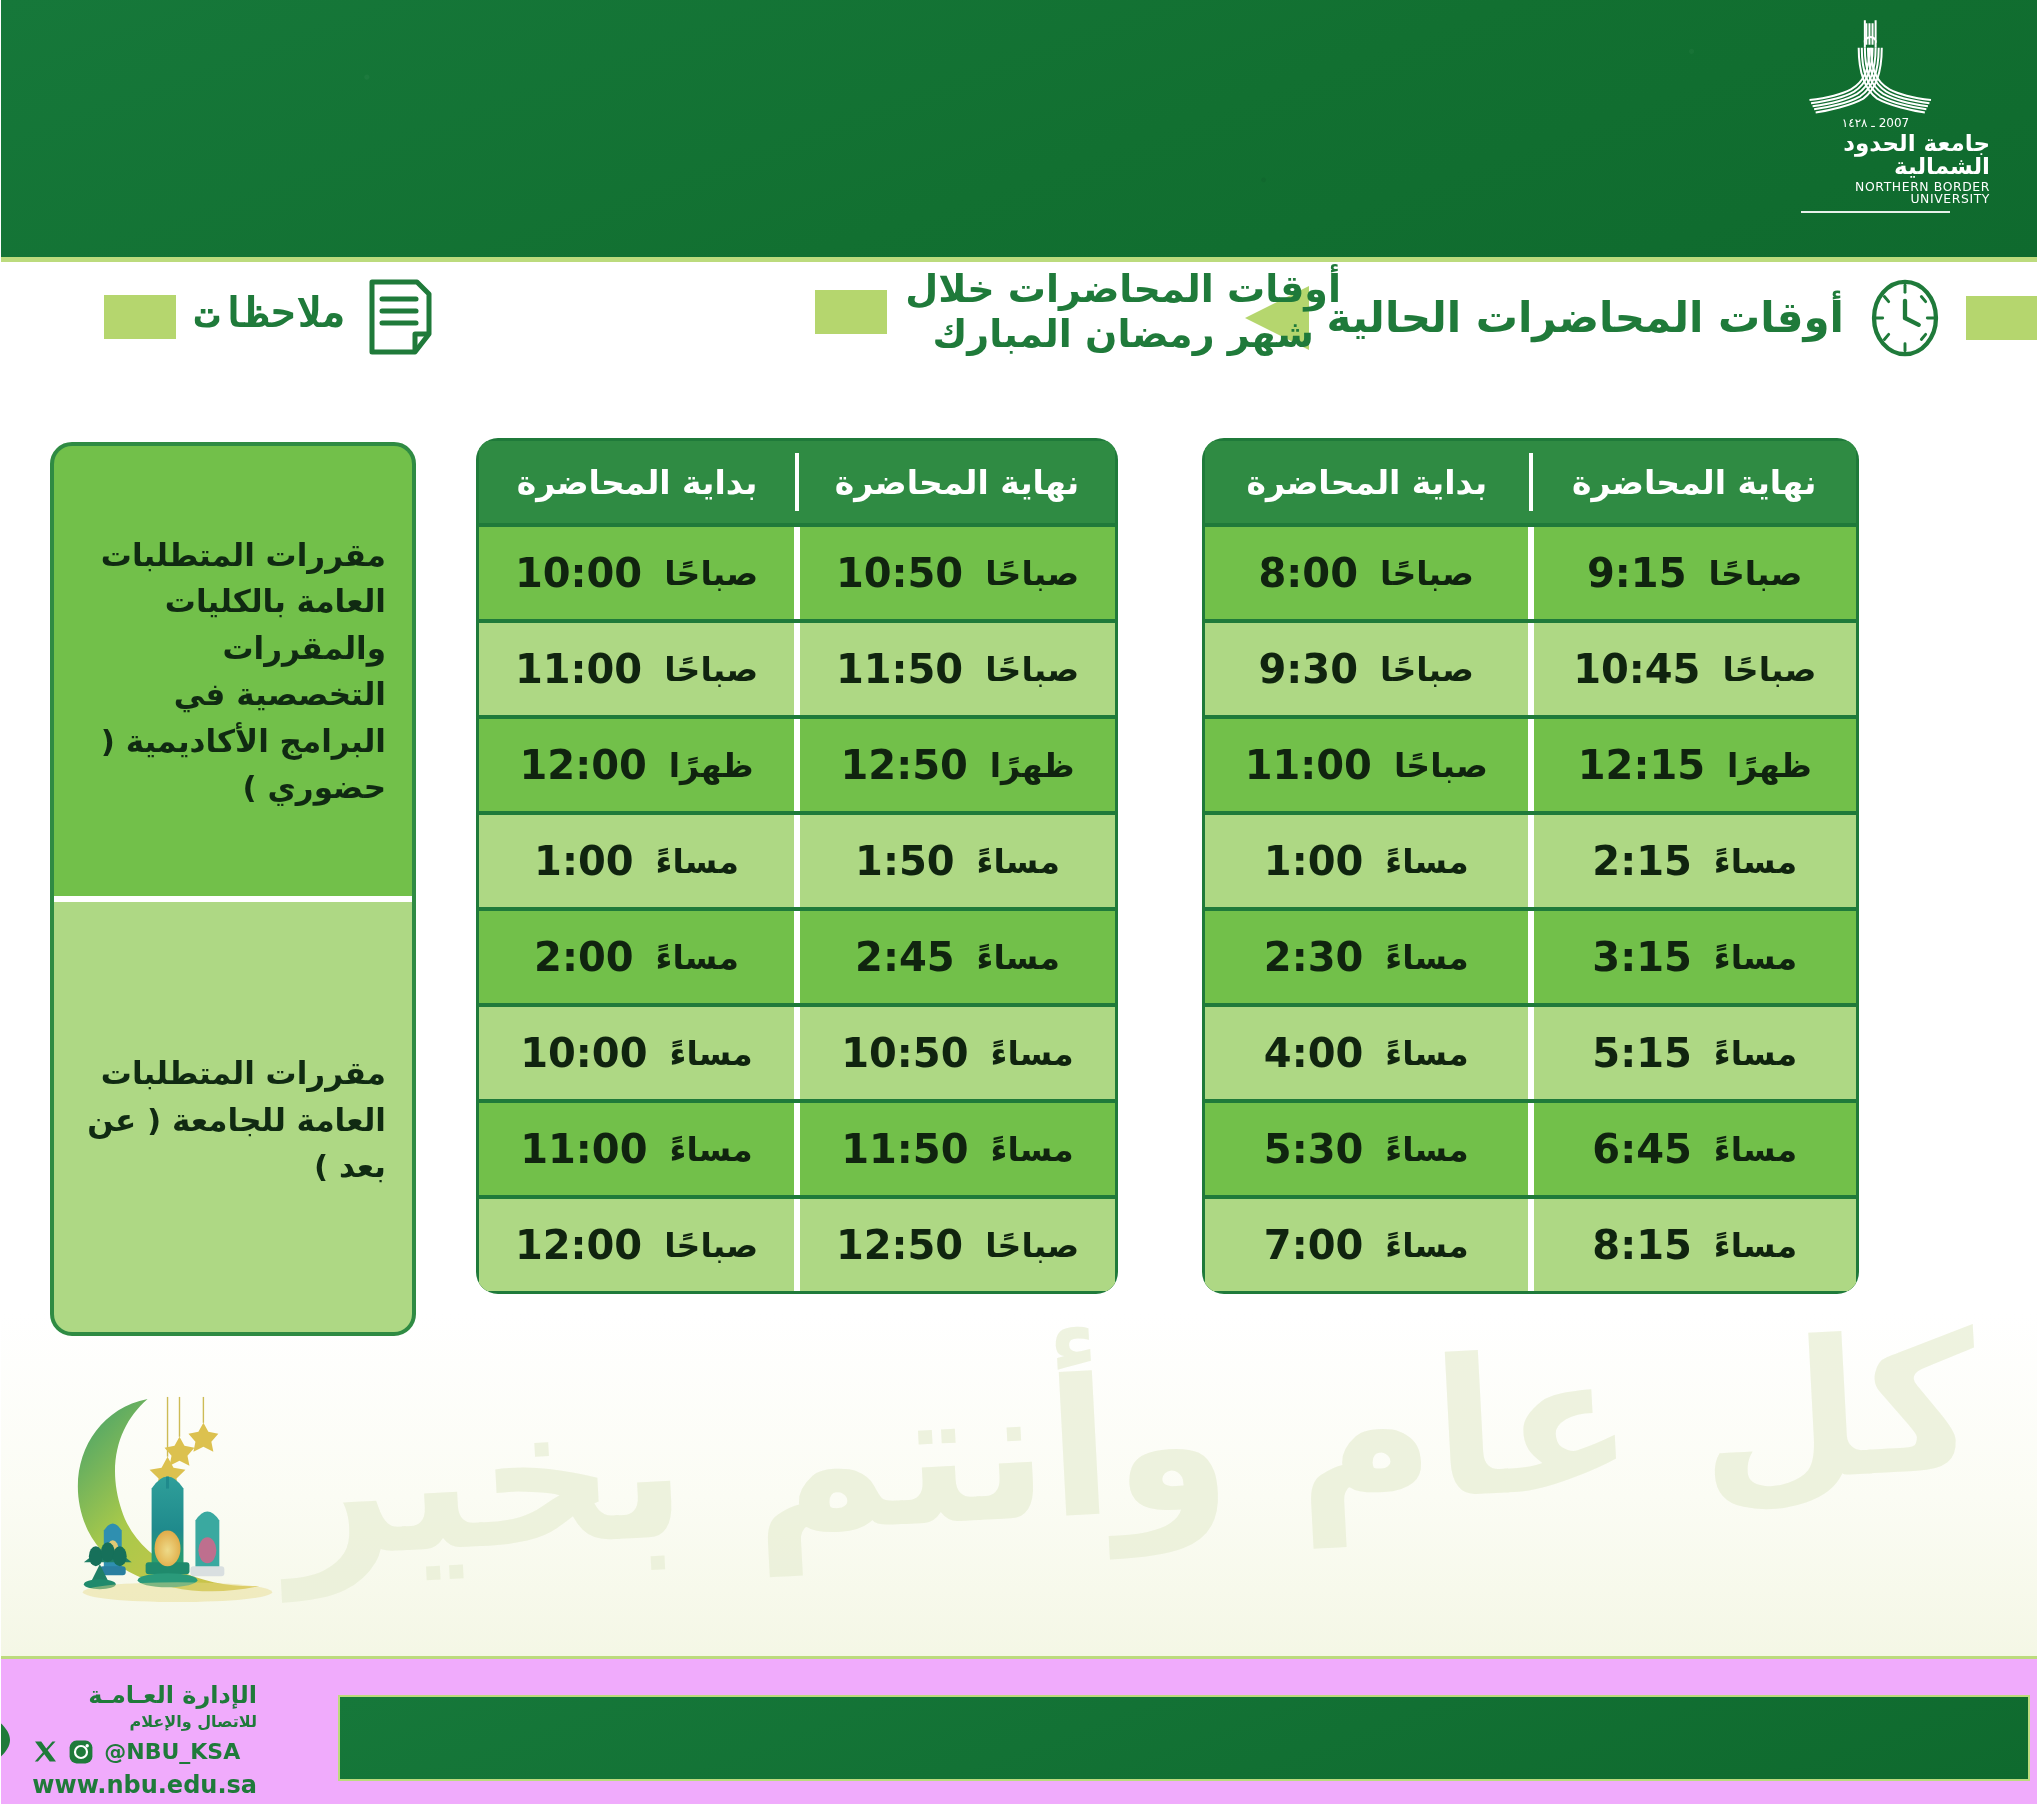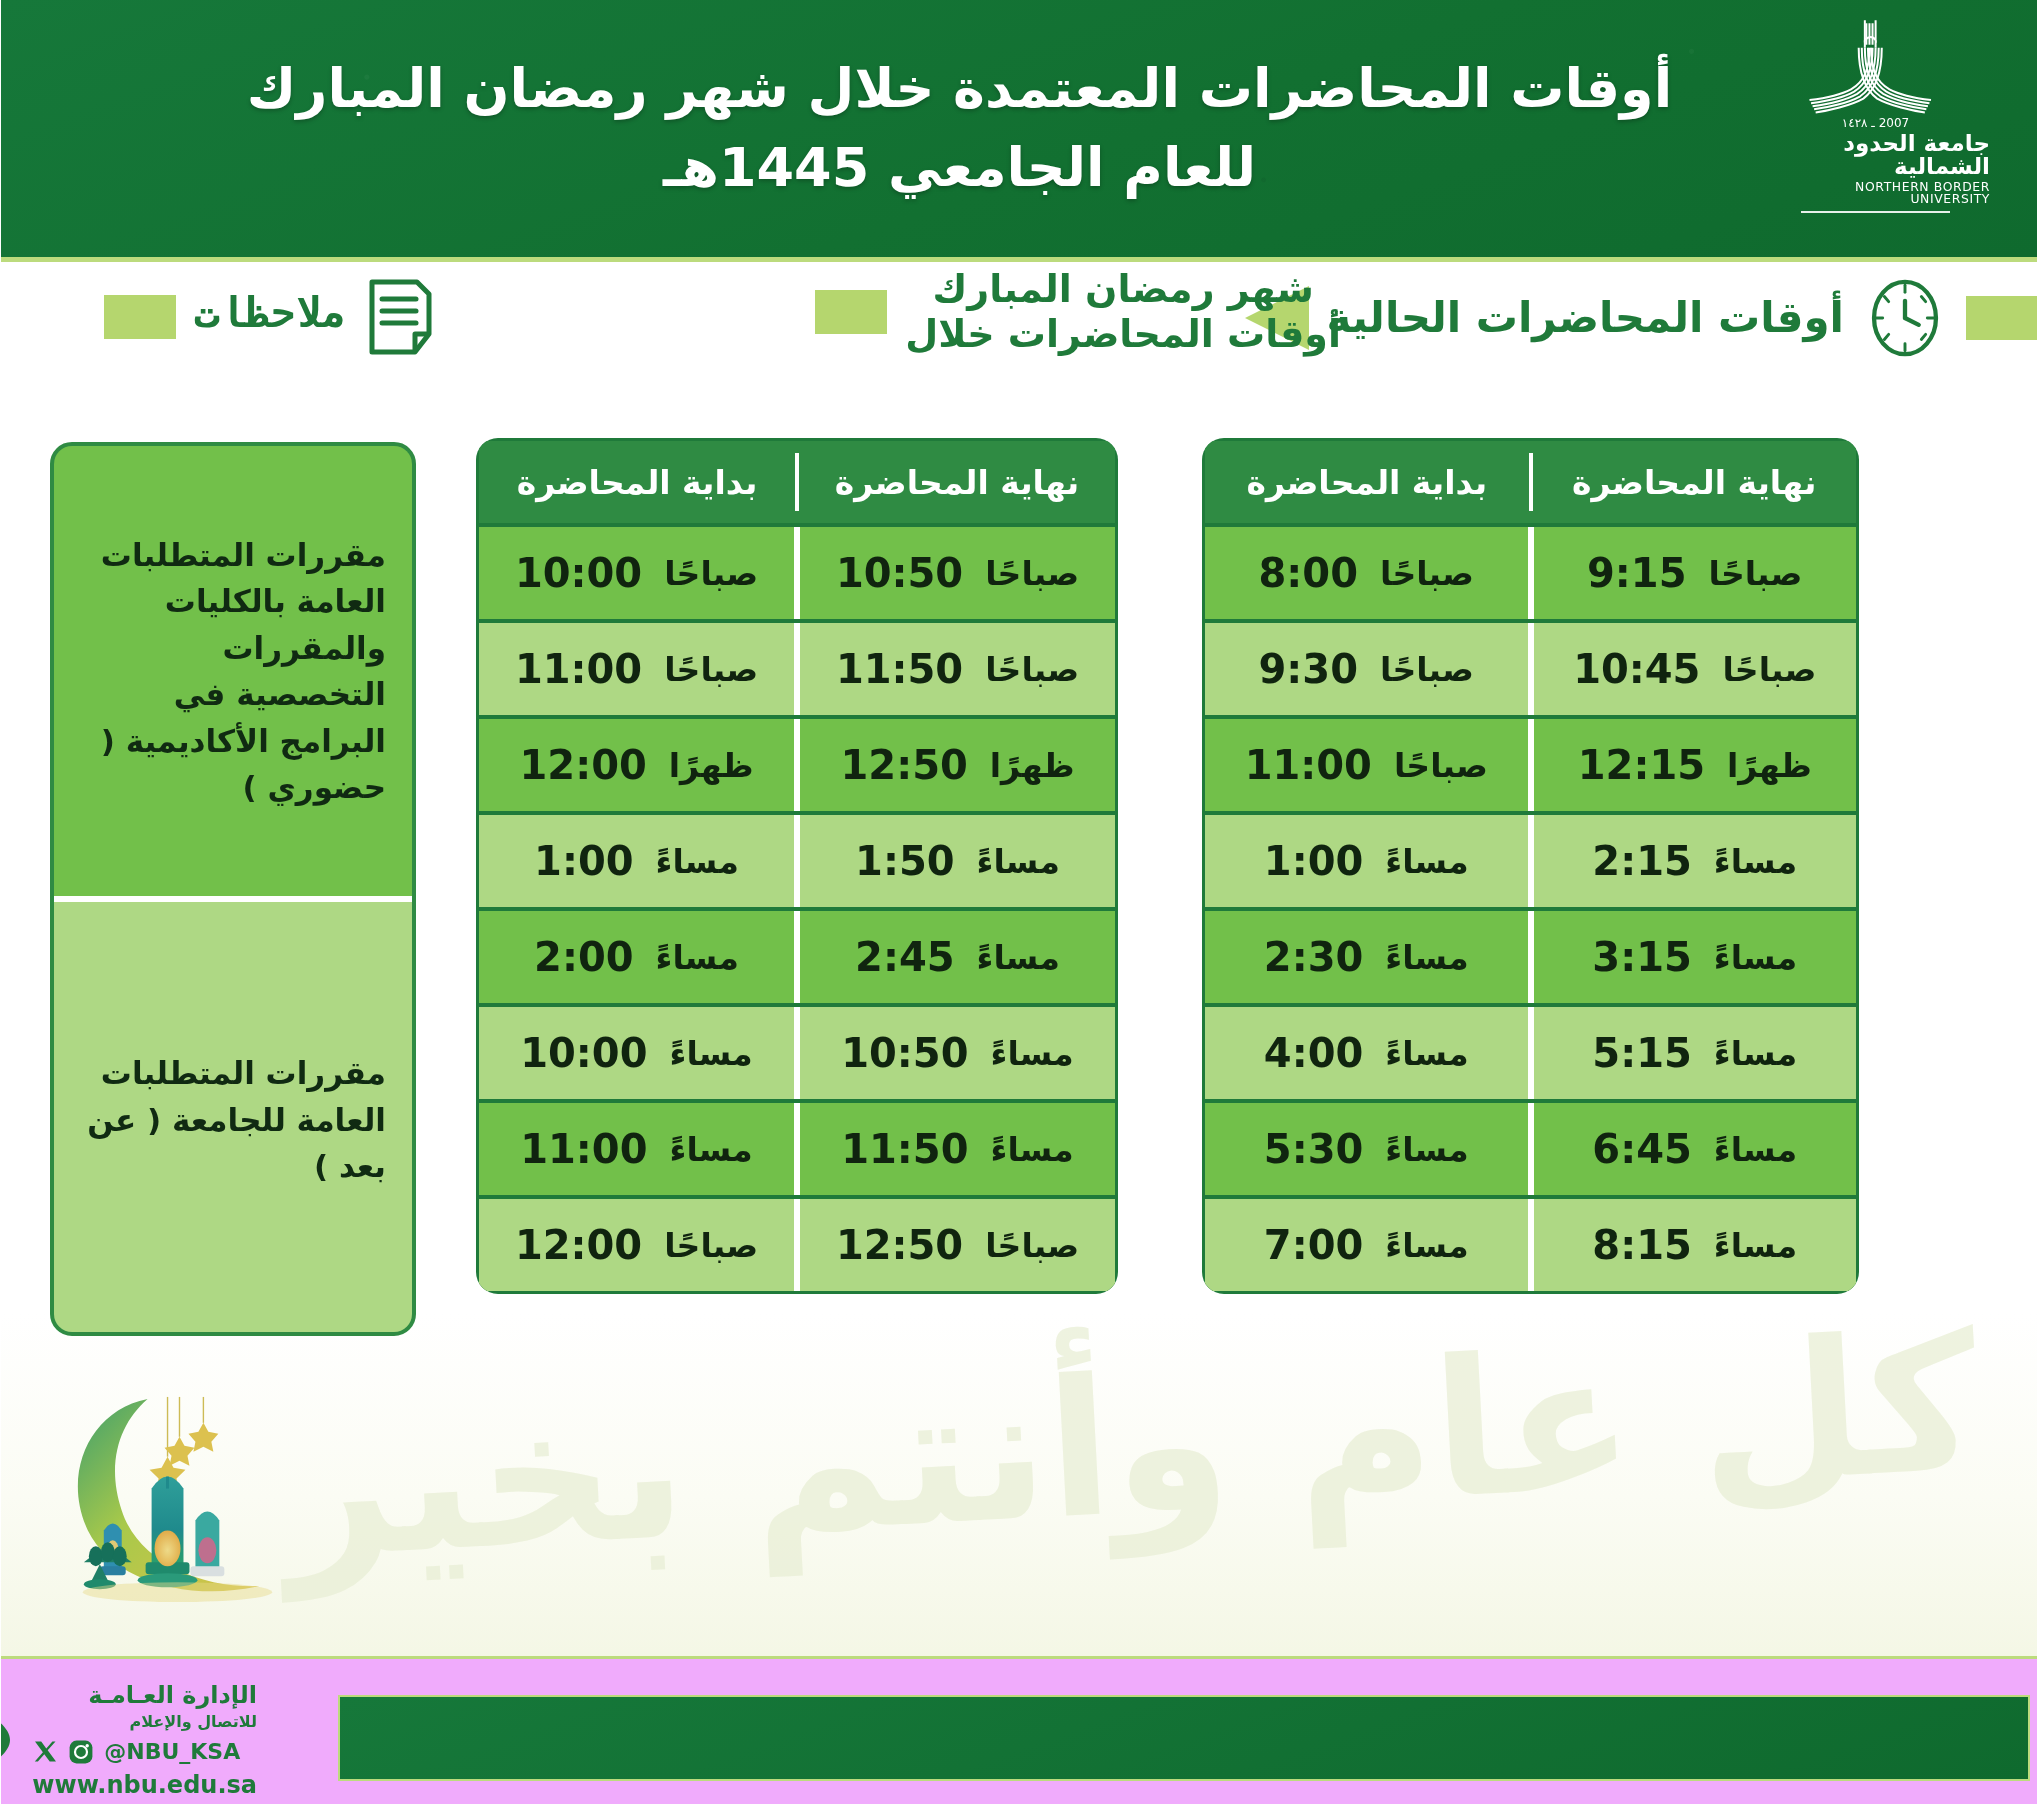--- a/index.html
+++ b/index.html
@@ -152,24 +152,20 @@
   .brand-handle { font-size:22px; font-weight:bold; color:#1f7a3a; direction:ltr; }
   .brand-url { font-size:24px; font-weight:bold; color:#1f7a3a; direction:ltr; text-align:right; margin-top:2px; }
   .nbu-badge {
     width:96px; height:96px; position:relative;
   }
 </style>
 </head>
 <body>
 
 <div class="header">
-  <div class="header-title">
-    <div>أوقات المحاضرات المعتمدة خلال شهر رمضان المبارك</div>
-    <div>للعام الجامعي 1445هـ</div>
-  </div>
 
   <div class="nbu-logo">
     <svg class="logo-mark" viewBox="0 0 185 140">
       <g fill="none" stroke="#ffffff" stroke-width="2.6">
         <path d="M78 8 L78 34 Q86 26 92 34 L92 8"></path>
         <path d="M78 34 L78 44 M92 34 L92 44"></path>
         <path d="M80 12 L80 40 M84 12 L84 40 M88 12 L88 40"></path>
         <path d="M84 44 C84 70 78 88 60 98 C45 106 22 110 6 112"></path>
         <path d="M88 44 C88 70 82 90 64 101 C48 110 24 114 8 116"></path>
         <path d="M92 44 C92 72 86 93 68 104 C52 113 26 118 10 120"></path>
@@ -211,22 +207,22 @@
         <line x1="50" y1="50" x2="50" y2="30"></line>
         <line x1="50" y1="50" x2="66" y2="58"></line>
       </g>
     </svg>
     <div class="sec-title" style="font-size:42px;">أوقات المحاضرات الحالية</div>
     <div class="tri-left"></div>
   </div>
 
   <div class="sec" style="right:697px; top:0px;">
     <div class="sec-title" style="font-size:38px;">
+      <div>أوقات المحاضرات خلال</div>
       <div>شهر رمضان المبارك</div>
-      <div>أوقات المحاضرات خلال</div>
     </div>
     <div class="sec-swatch"></div>
   </div>
 
   <div class="sec" style="right:1602px; top:10px;">
     <svg class="notes-icon" viewBox="0 0 72 80">
       <path d="M8 5 h45 l12 12 v40 l-14 18 h-43 z" fill="none" stroke="#1f7a3a" stroke-width="5" stroke-linejoin="round"></path>
       <g stroke="#1f7a3a" stroke-width="5" stroke-linecap="round">
         <line x1="18" y1="22" x2="52" y2="22"></line>
         <line x1="18" y1="34" x2="52" y2="34"></line>

